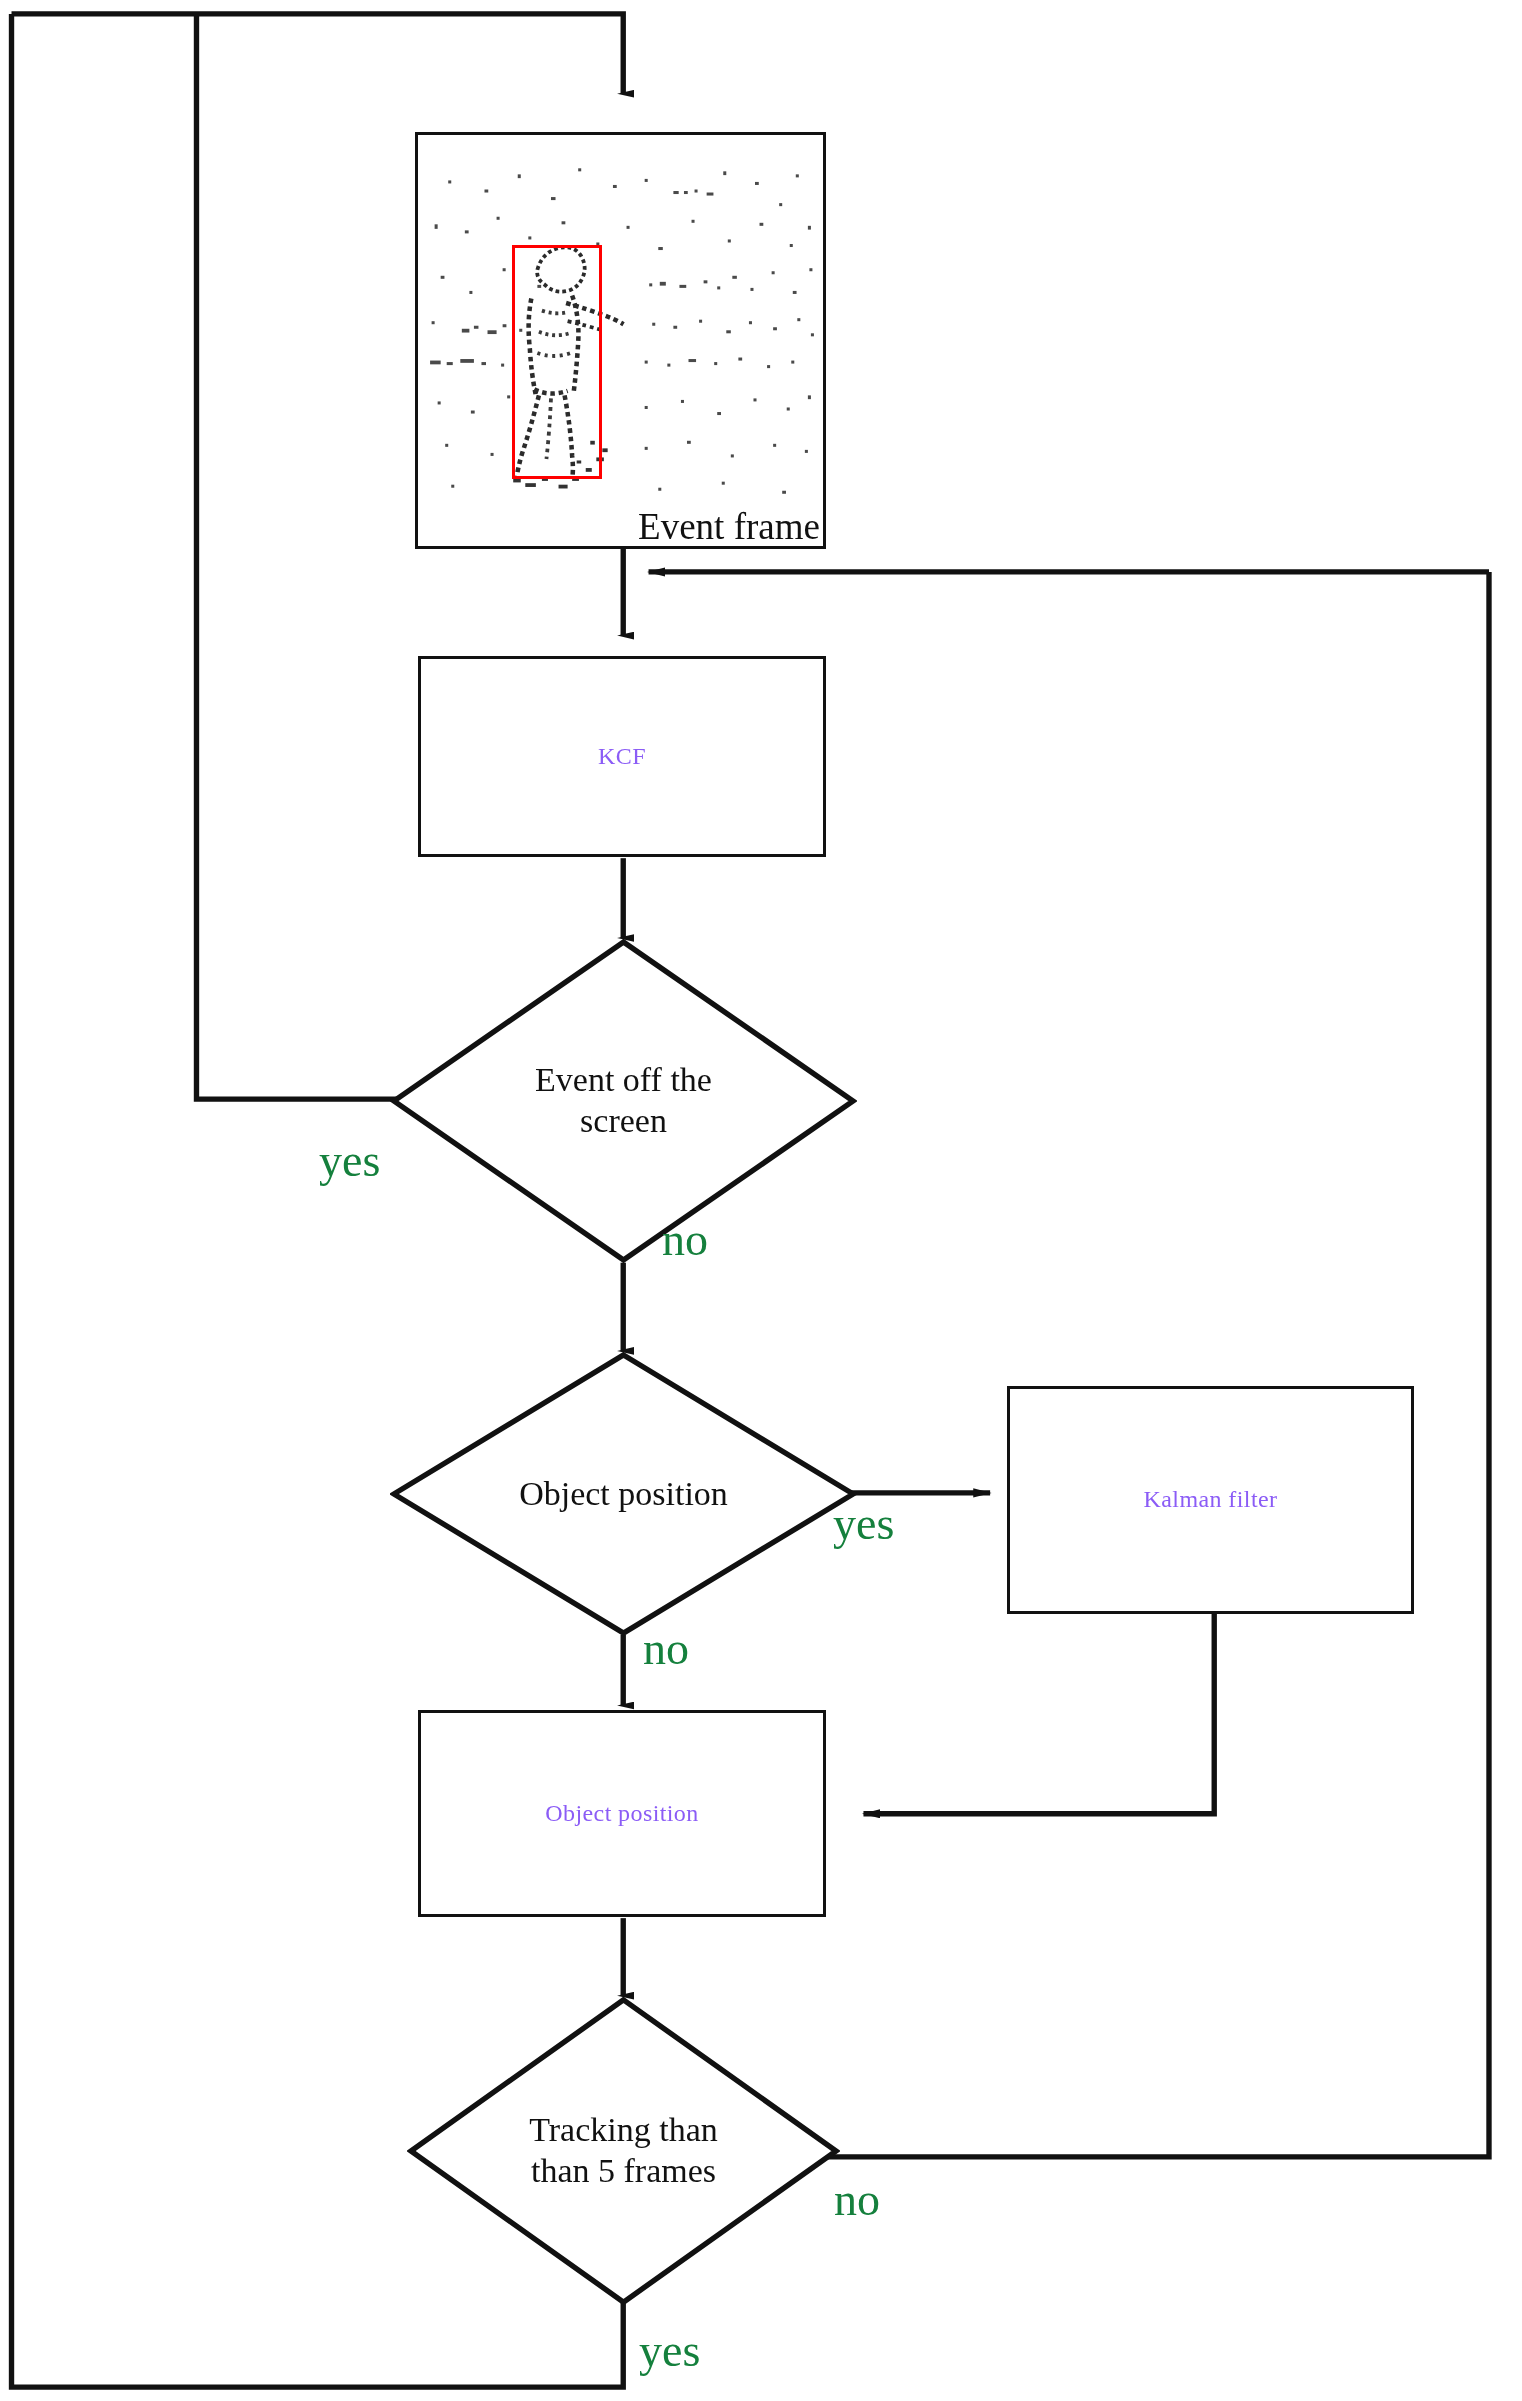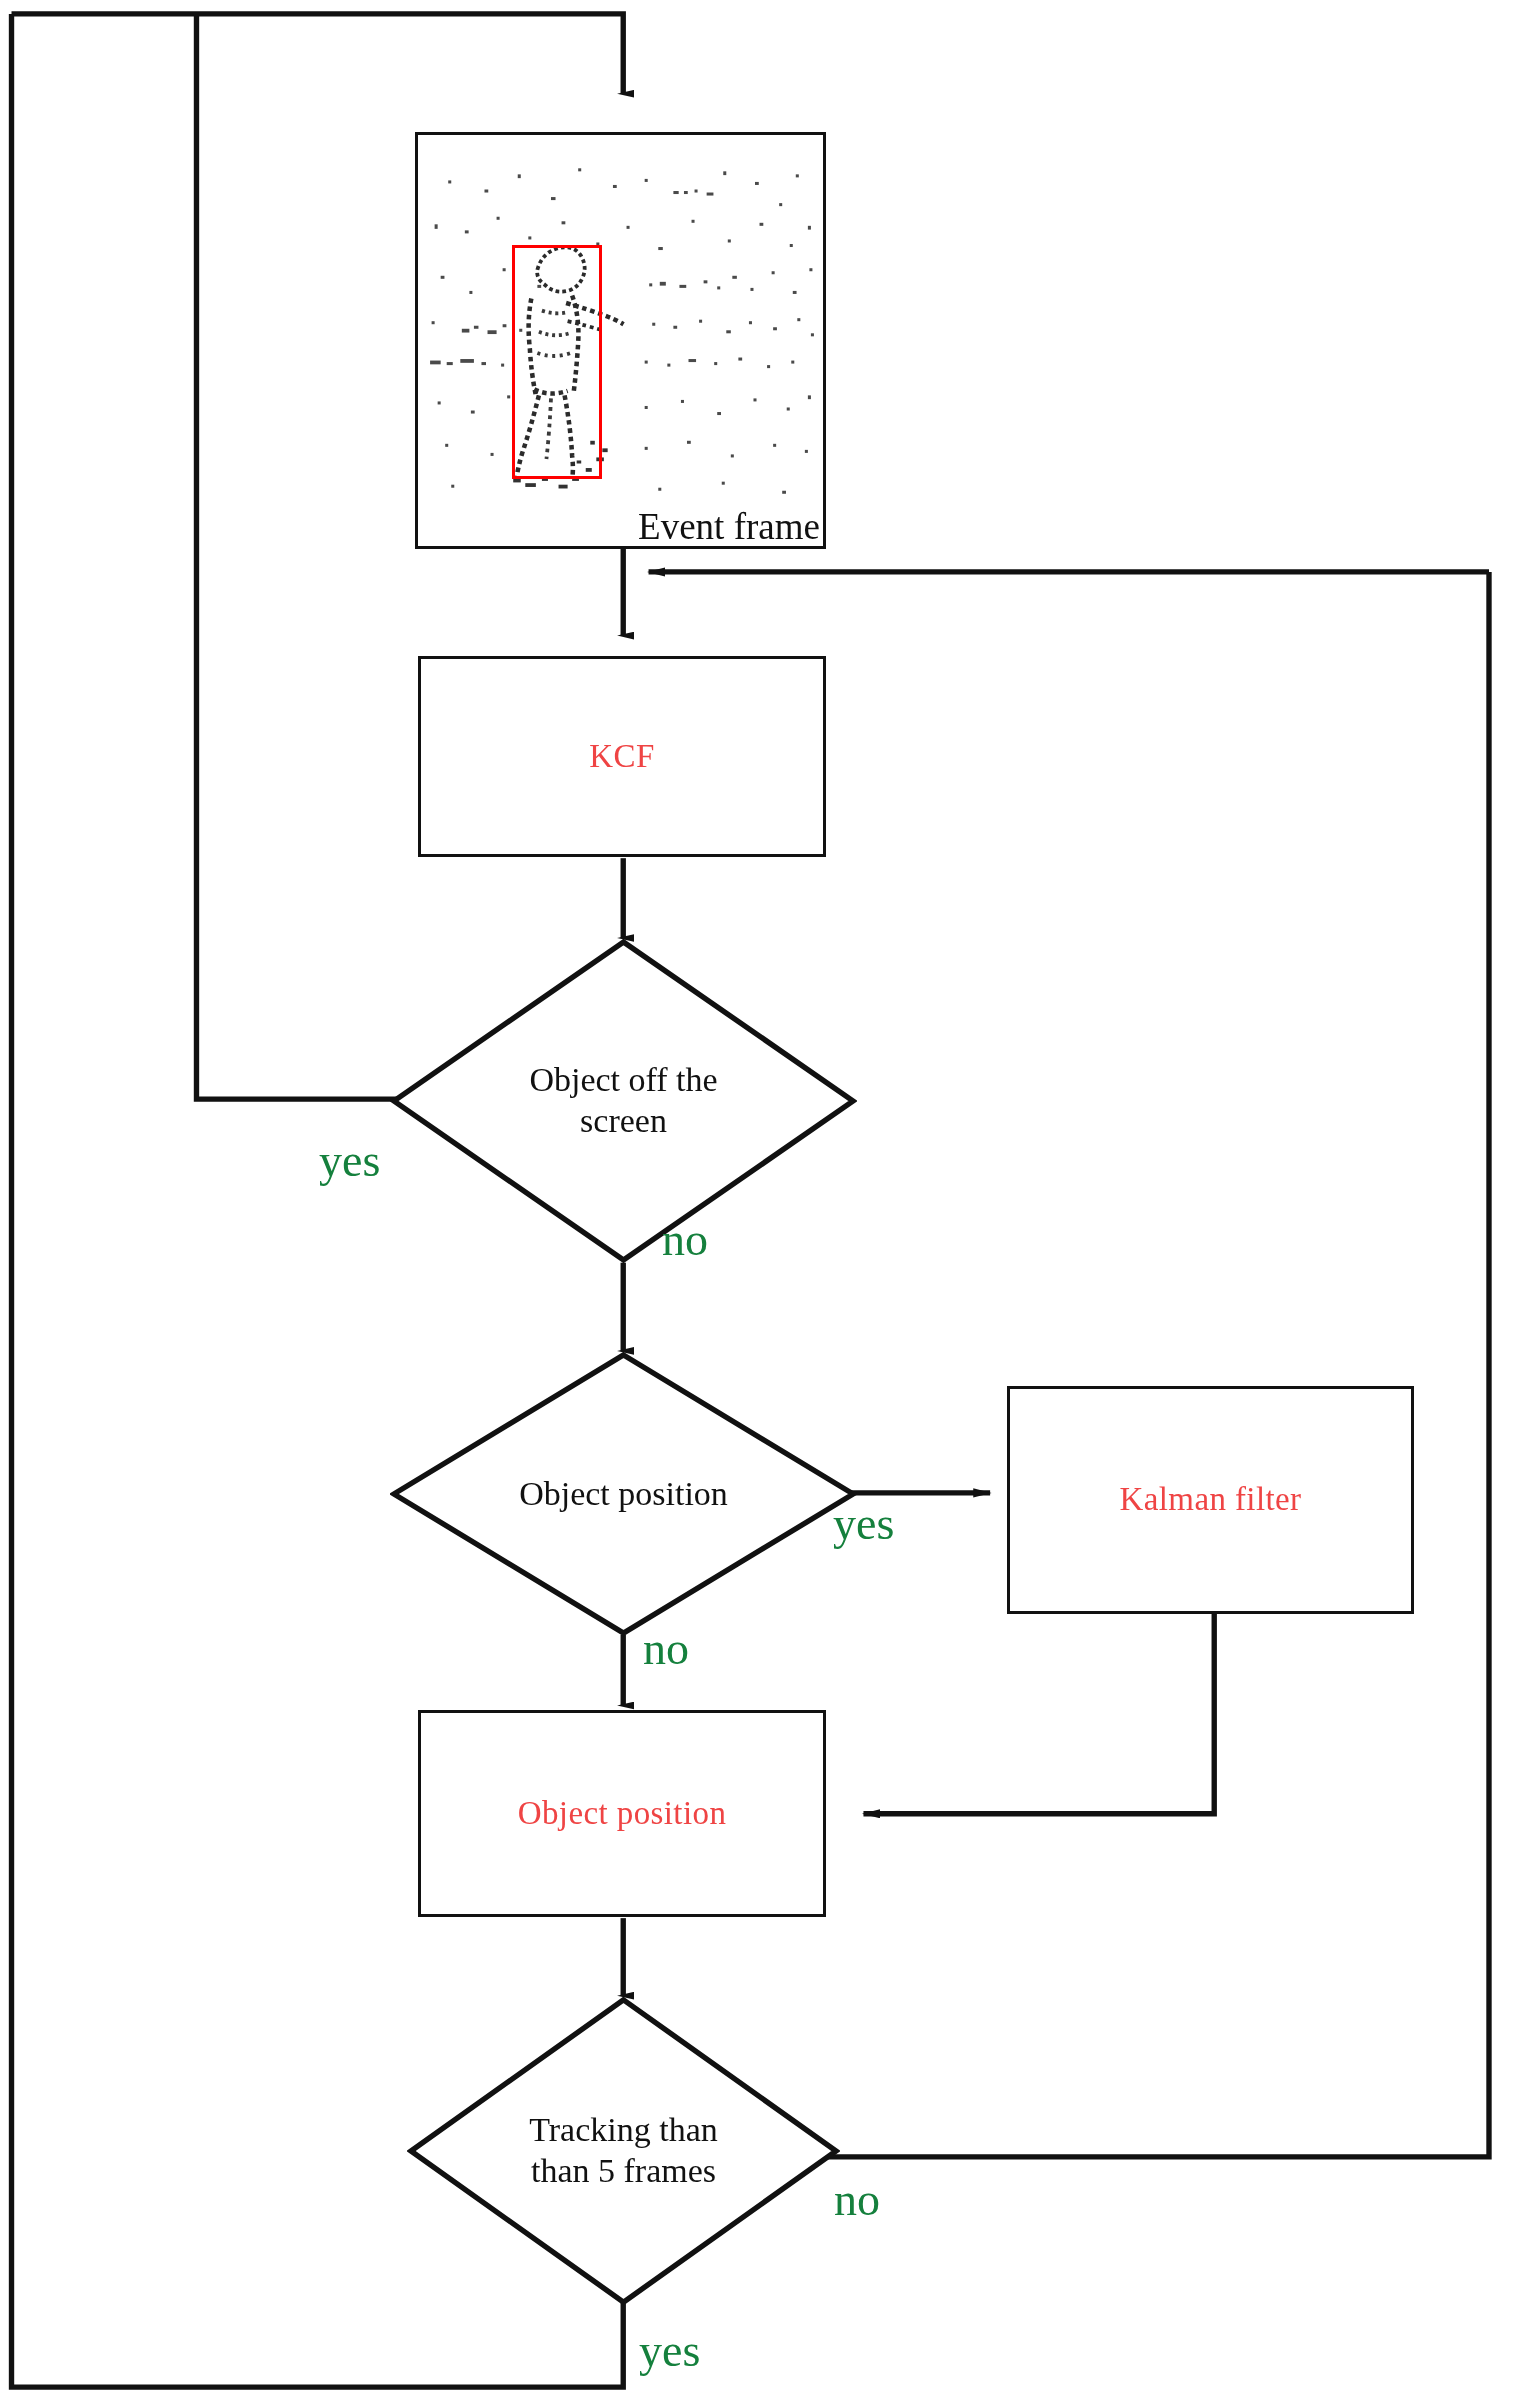--- a/index.html
+++ b/index.html
@@ -33,22 +33,22 @@
   }
   .proc {
     border: 3.1px solid #111111;
     background: #ffffff;
     display: flex;
     align-items: center;
     justify-content: center;
     text-align: center;
   }
   .proc .label {
-    font-size: 33px;
-    color: #ef4444;
+    font-size: 24px;
+    color: #8b5cf6;
     line-height: 1.15;
     letter-spacing: 0.4px;
   }
 
   
   .decision {
     position: absolute;
   }
   .decision svg {
     position: absolute;
@@ -291,21 +291,21 @@
   <div class="node proc" id="kcf-node" style="left:418px; top:656px; width:408px; height:201px;">
     <span class="label">KCF</span>
   </div>
 
   <div class="decision" id="off-screen-node" style="left:390px; top:938px; width:467px; height:326px;">
     <svg width="467" height="326" viewBox="0 0 608 424" xmlns="http://www.w3.org/2000/svg">
       <polygon points="304,5 603,212 304,419 5,212" fill="#ffffff" stroke="#111111" stroke-width="7"></polygon>
     </svg>
     <div class="label">
       <span>
-        <span>Object off the</span><br>
+        <span>Event off the</span><br>
         <span>screen</span>
       </span>
     </div>
   </div>
 
   <div class="decision" id="occluded-node" style="left:390px; top:1351px; width:467px; height:286px;">
     <svg width="467" height="286" viewBox="0 0 608 372" xmlns="http://www.w3.org/2000/svg">
       <polygon points="304,5 603,186 304,367 5,186" fill="#ffffff" stroke="#111111" stroke-width="7"></polygon>
     </svg>
     <div class="label">Object position</div>

